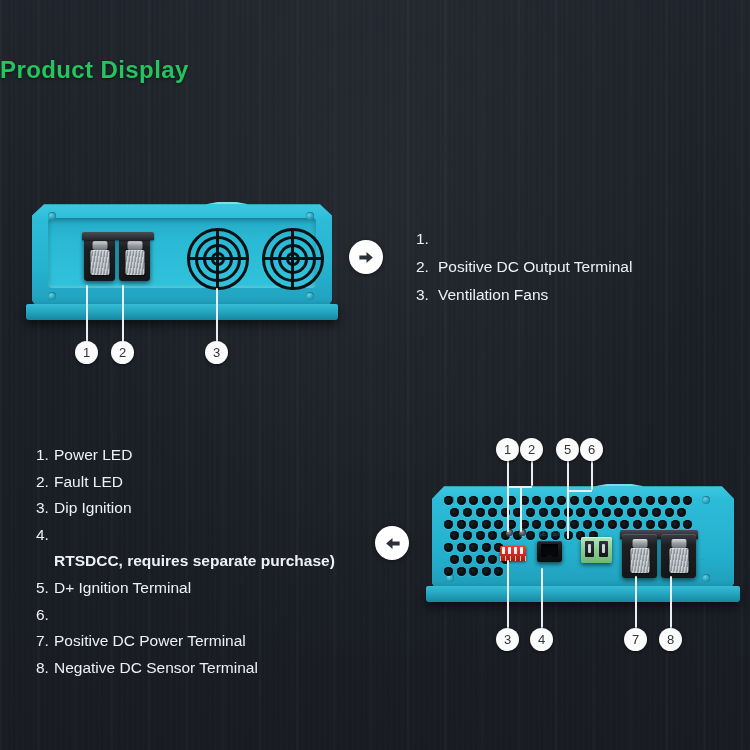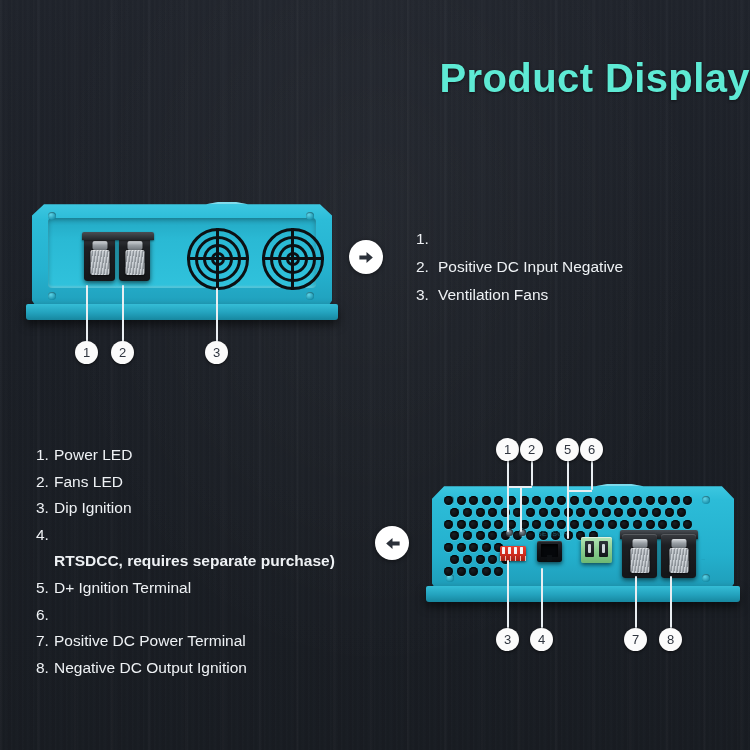--- a/index.html
+++ b/index.html
@@ -24,23 +24,23 @@
       linear-gradient(180deg,#20242c 0%,#1b1f26 45%,#181c22 100%);
   }
   #bg:after{
     content:"";position:absolute;inset:0;
     background:radial-gradient(ellipse at 50% 30%, rgba(255,255,255,0.035), rgba(0,0,0,0) 62%);
   }
 
   
   #title{
     position:absolute;left:0;right:0;top:56px;
-    text-align:right;
-    color:#5eead4;
-    font-size:40px;
+    text-align:left;
+    color:#22c55e;
+    font-size:24px;
     font-weight:bold;
     letter-spacing:0.4px;
     text-shadow:0 1px 3px rgba(0,0,0,0.5);
   }
 
   
   .list{position:absolute;color:#eef1f4;}
   #list-top{left:416px;top:225px;width:300px;font-size:15.5px;line-height:28px;}
   #list-top .row{display:flex;}
   #list-top .num{width:22px;flex:none;}
@@ -249,36 +249,36 @@
     <path d="M3 9.5 h9 V5 l8 7 -8 7 v-4.5 H3 z" fill="#2b3039"></path>
   </svg>
 </div>
 
 <div class="list" id="list-top">
   <div class="row">
       <span class="num">1.</span>
     </div>
   <div class="row">
       <span class="num">2.</span>
-      <span>Positive DC Input Negative</span>
+      <span>Positive DC Output Terminal</span>
     </div>
   <div class="row">
       <span class="num">3.</span>
       <span>Ventilation Fans</span>
     </div>
 </div>
 
 <div class="list" id="list-bottom">
   <div class="row">
       <span class="num">1.</span>
       <span>Power LED</span>
     </div>
   <div class="row">
       <span class="num">2.</span>
-      <span>Fans LED</span>
+      <span>Fault LED</span>
     </div>
   <div class="row">
       <span class="num">3.</span>
       <span>Dip Ignition</span>
     </div>
   <div class="row">
       <span class="num">4.</span>
     </div>
   <div class="cont">RTSDCC, requires separate purchase)</div>
   <div class="row">
@@ -287,21 +287,21 @@
     </div>
   <div class="row">
       <span class="num">6.</span>
     </div>
   <div class="row">
       <span class="num">7.</span>
       <span>Positive DC Power Terminal</span>
     </div>
   <div class="row">
       <span class="num">8.</span>
-      <span>Negative DC Output Ignition</span>
+      <span>Negative DC Sensor Terminal</span>
     </div>
 </div>
 
 <div class="arrow-btn" id="arrow-left">
   <svg width="19" height="19" viewBox="0 0 24 24" aria-hidden="true">
     <path d="M21 9.5 h-9 V5 l-8 7 8 7 v-4.5 h9 z" fill="#2b3039"></path>
   </svg>
 </div>
 
 <div class="device" id="dev-bot">

